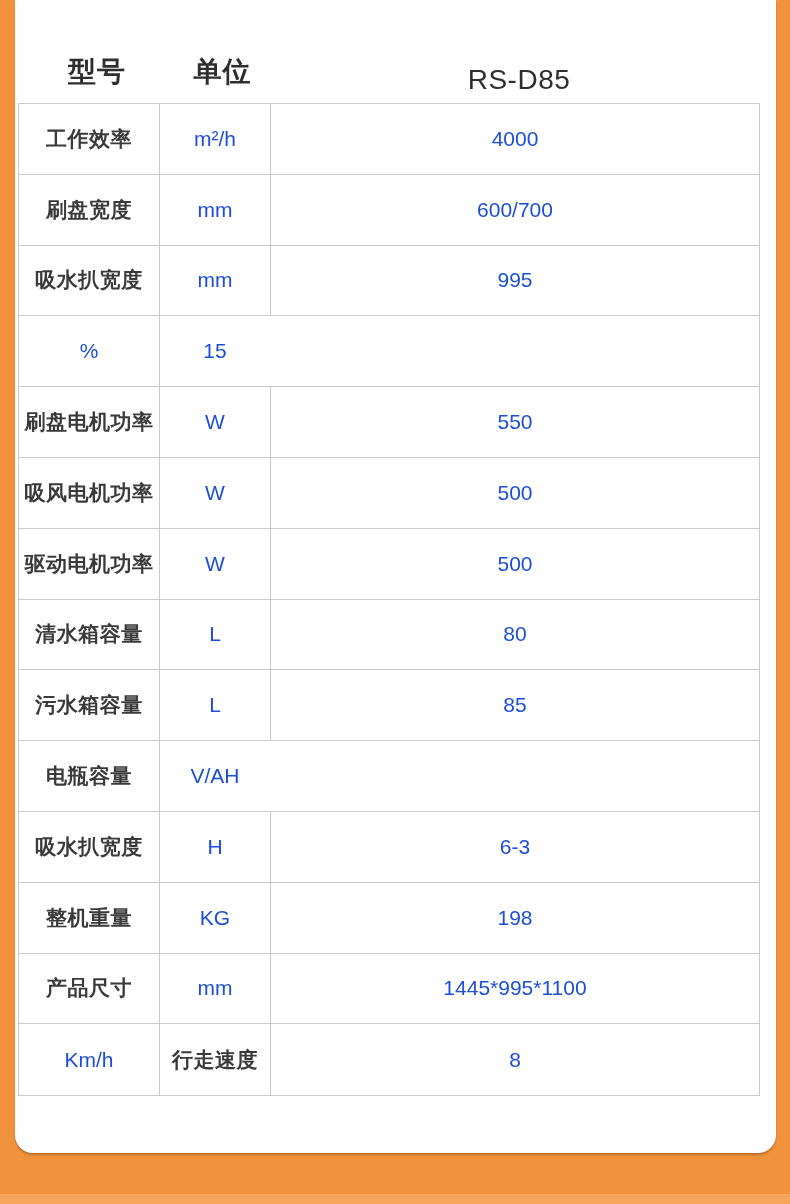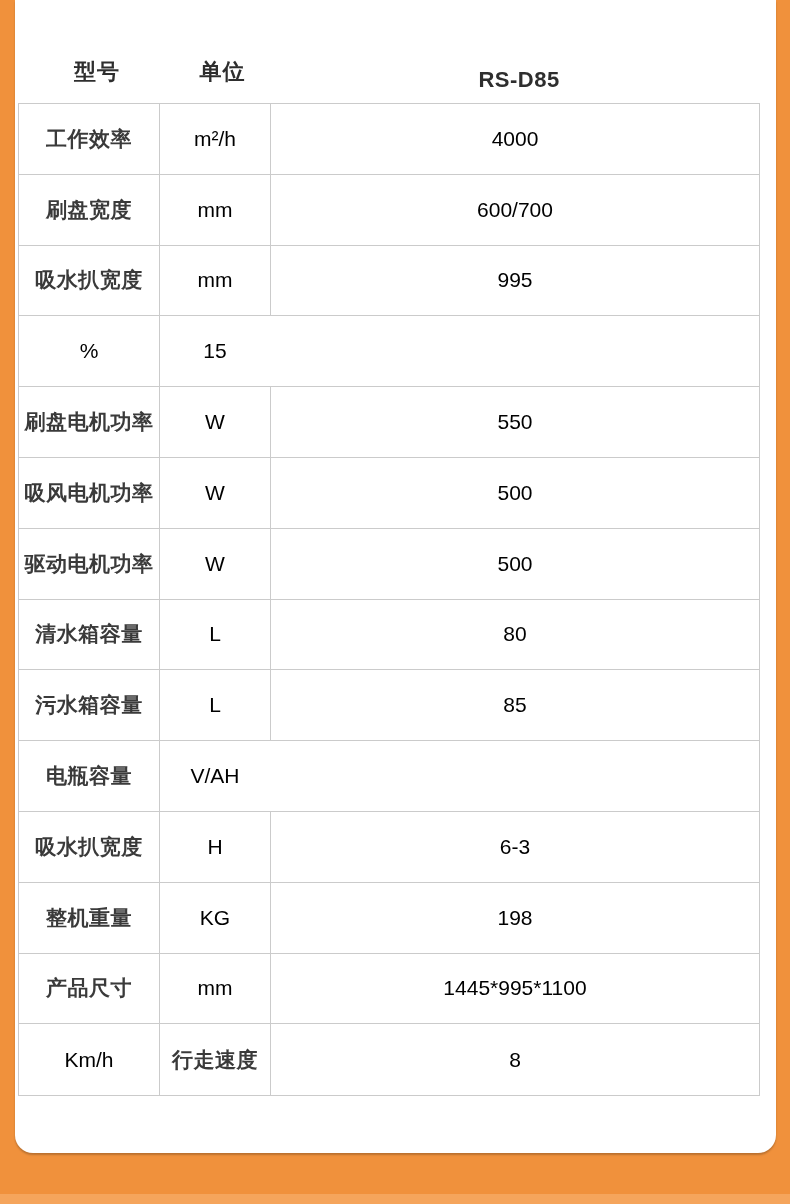--- a/index.html
+++ b/index.html
@@ -29,26 +29,26 @@
   .spec-header {
     height: 103px;
     margin: 0 16px 0 12px;
     padding-top: 40px;
     display: grid;
     grid-template-columns: 140px 111px 1fr;
     align-items: center;
   }
   .h-cell {
     text-align: center;
-    font-size: 22px;
+    font-size: 28px;
     font-weight: 700;
     color: #2e2e2e;
     letter-spacing: 1px;
   }
-  .h-cell.col-value { font-weight: 700; letter-spacing: 0.5px; margin-top: 16px; }
+  .h-cell.col-value { font-weight: 400; letter-spacing: 0.5px; margin-top: 16px; }
 
   .spec-table {
     margin: 0 16px 0 3px;
     border: 1px solid var(--line, #cbcbcb);
   }
   .spec-row {
     display: grid;
     grid-template-columns: 140px 111px 1fr;
     height: 70.8px;
     border-bottom: 1px solid var(--line, #cbcbcb);
@@ -61,21 +61,21 @@
     text-align: center;
     font-size: 21px;
     padding: 0 4px;
   }
   .cell + .cell { border-left: 1px solid var(--line, #cbcbcb); }
   .cell.label {
     font-weight: 700;
     color: #3a3a3a;
     letter-spacing: 0.5px;
   }
-  .cell.unit, .cell.value { color: #000000; }
+  .cell.unit, .cell.value { color: #1d4ed8; }
 </style>
 </head>
 <body>
 
 <div class="panel">
   <div class="spec-header">
     <div class="h-cell col-label">型号</div>
     <div class="h-cell col-unit">单位</div>
     <div class="h-cell col-value">RS-D85</div>
   </div>

